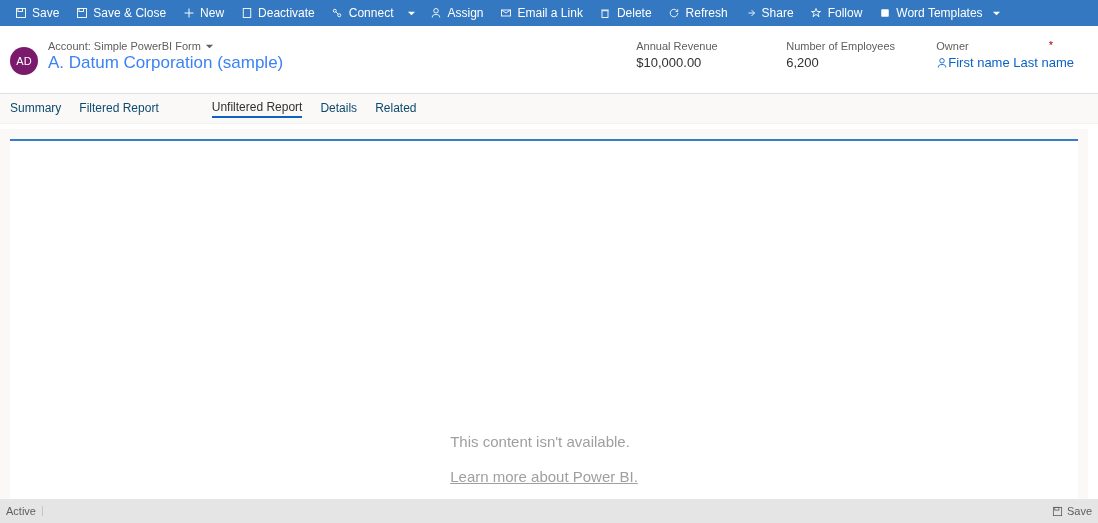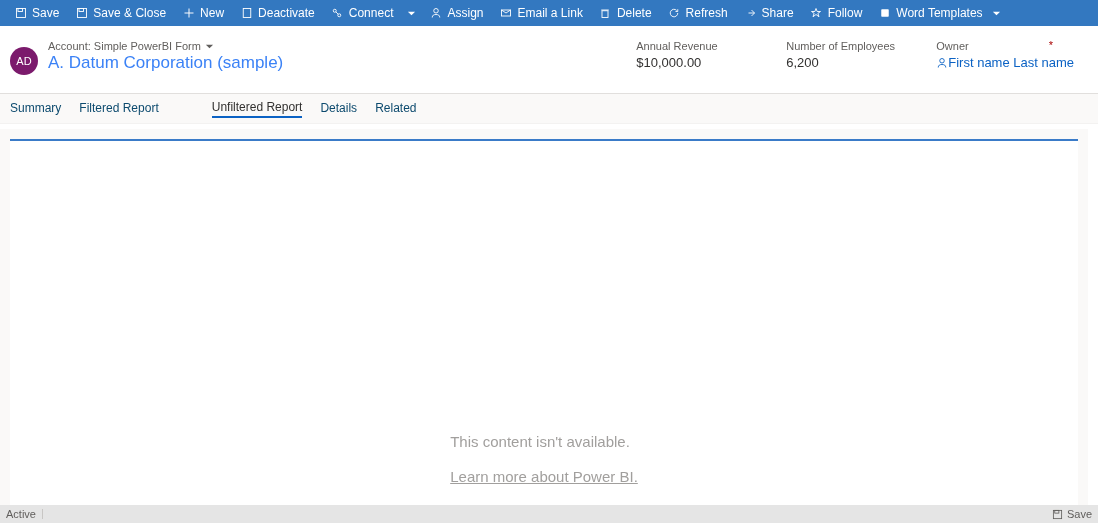--- a/index.html
+++ b/index.html
@@ -146,21 +146,21 @@
       color: #a19f9d;
       cursor: pointer;
       margin-top: 18px;
       display: block;
     }
 
     
     .status-bar {
       position: absolute;
       left: 0; right: 0; bottom: 0;
-      height: 18px;
+      height: 24px;
       background: #e5e5e5;
       display: flex;
       align-items: center;
       padding: 0 6px;
       font-size: 11px;
       color: #605e5c;
     }
     .status-left { flex: 1; display: flex; align-items: center; gap: 6px;}
     .status-divider { width: 1px; height: 10px; background: #c8c6c4; }
     .status-right { display: flex; align-items: center; gap: 4px; cursor: pointer; }

